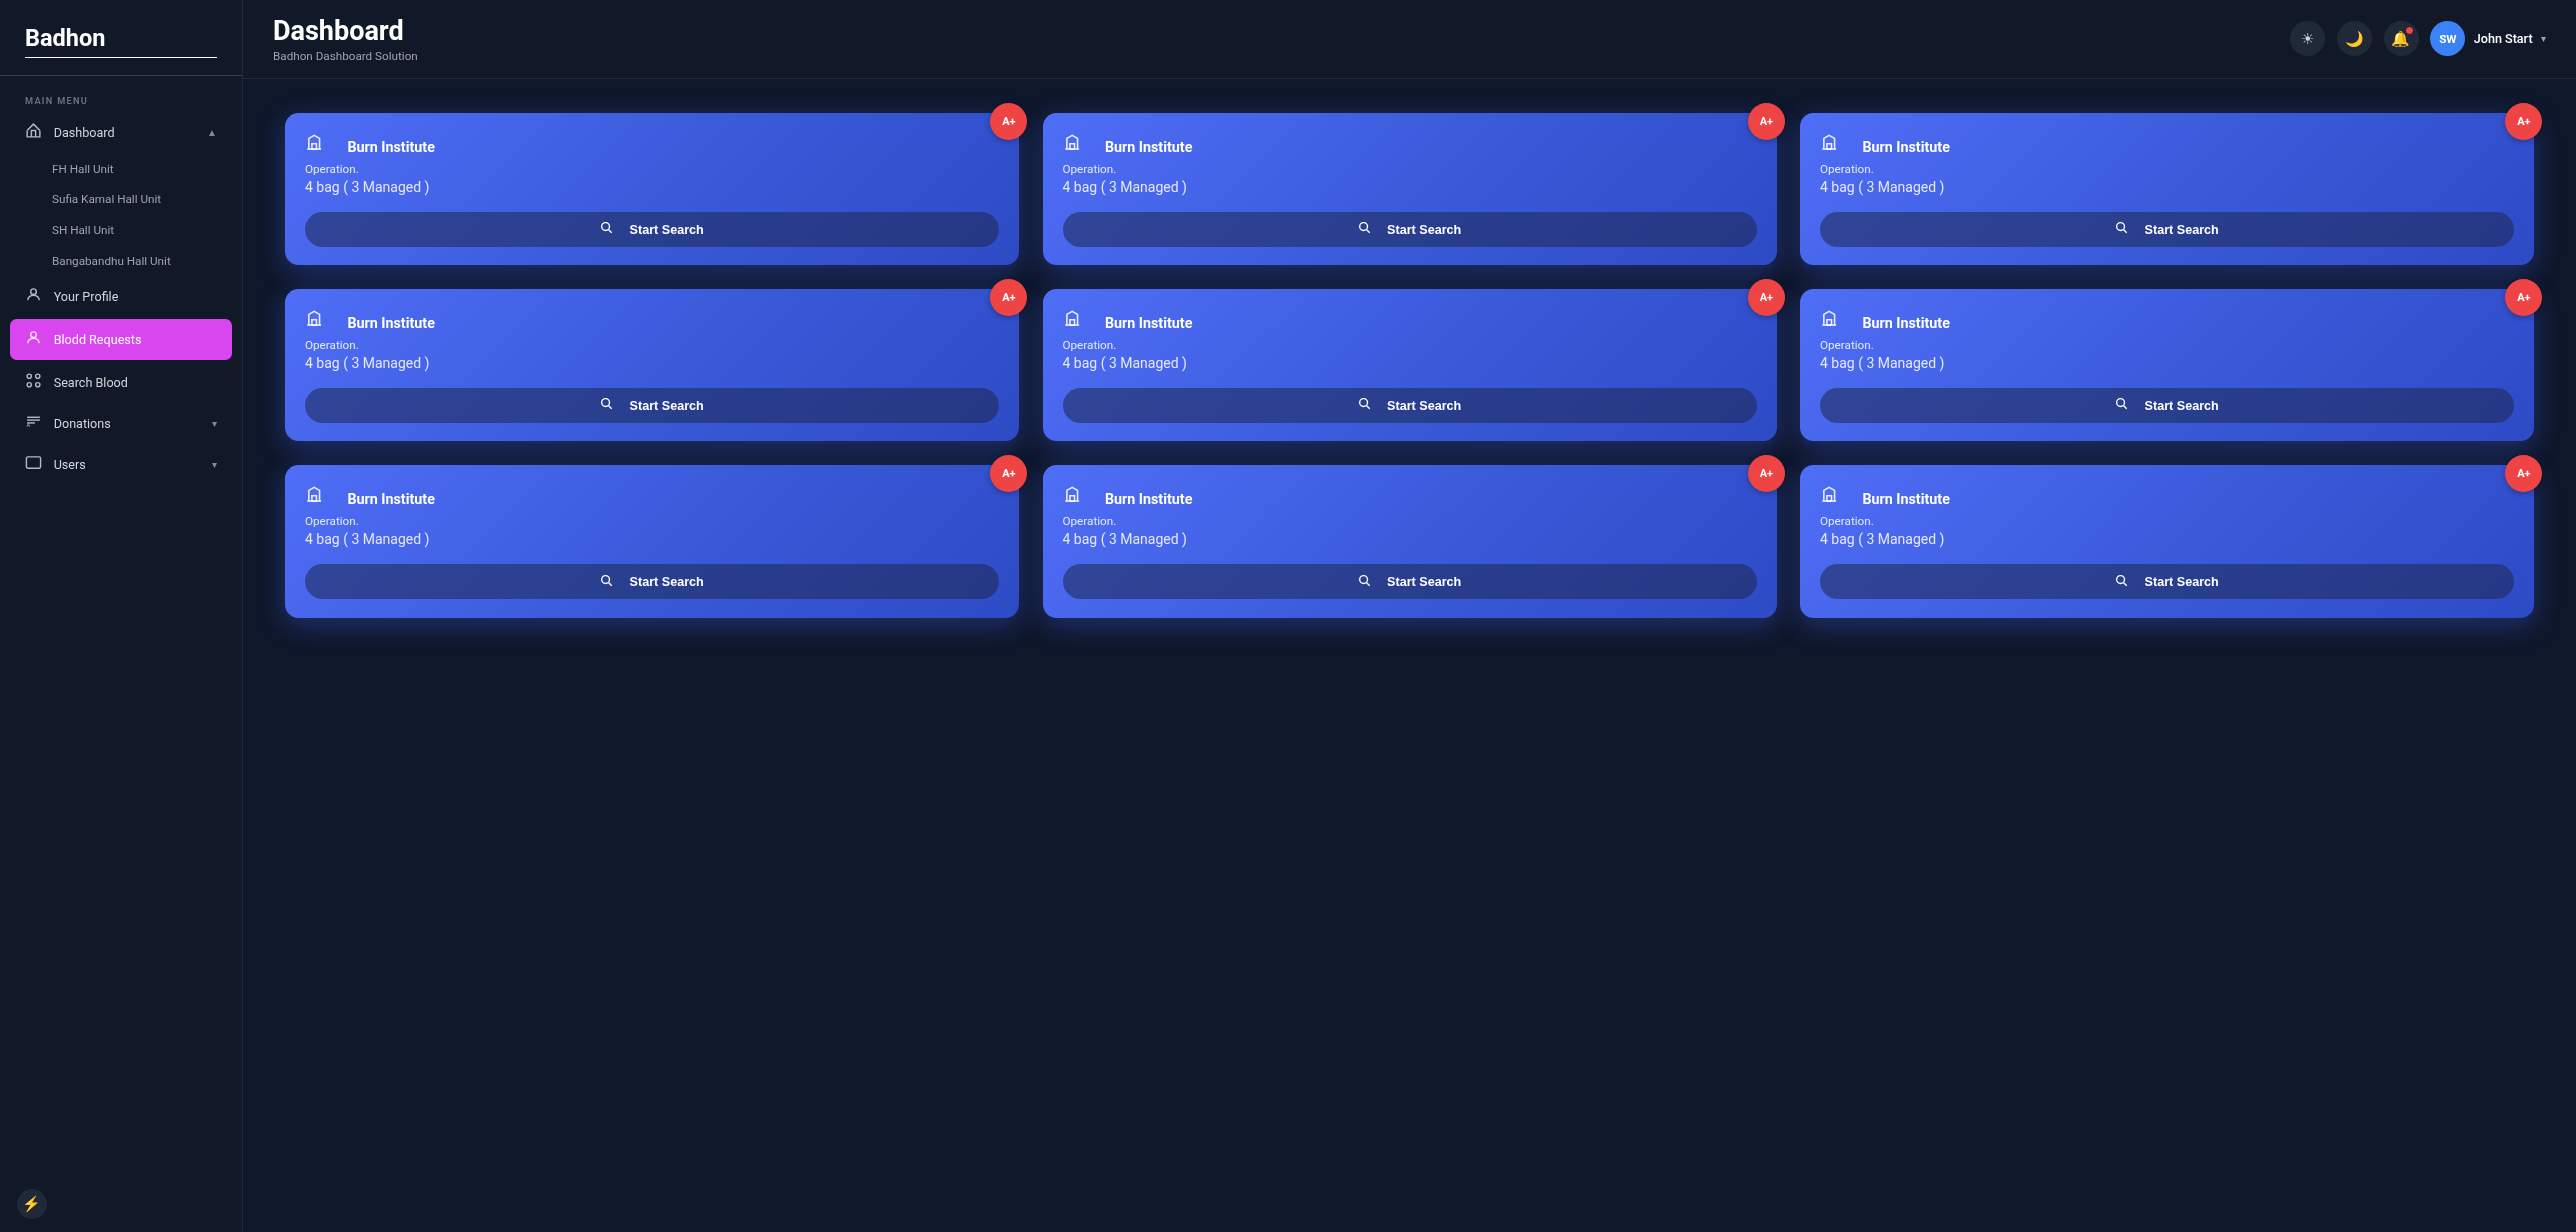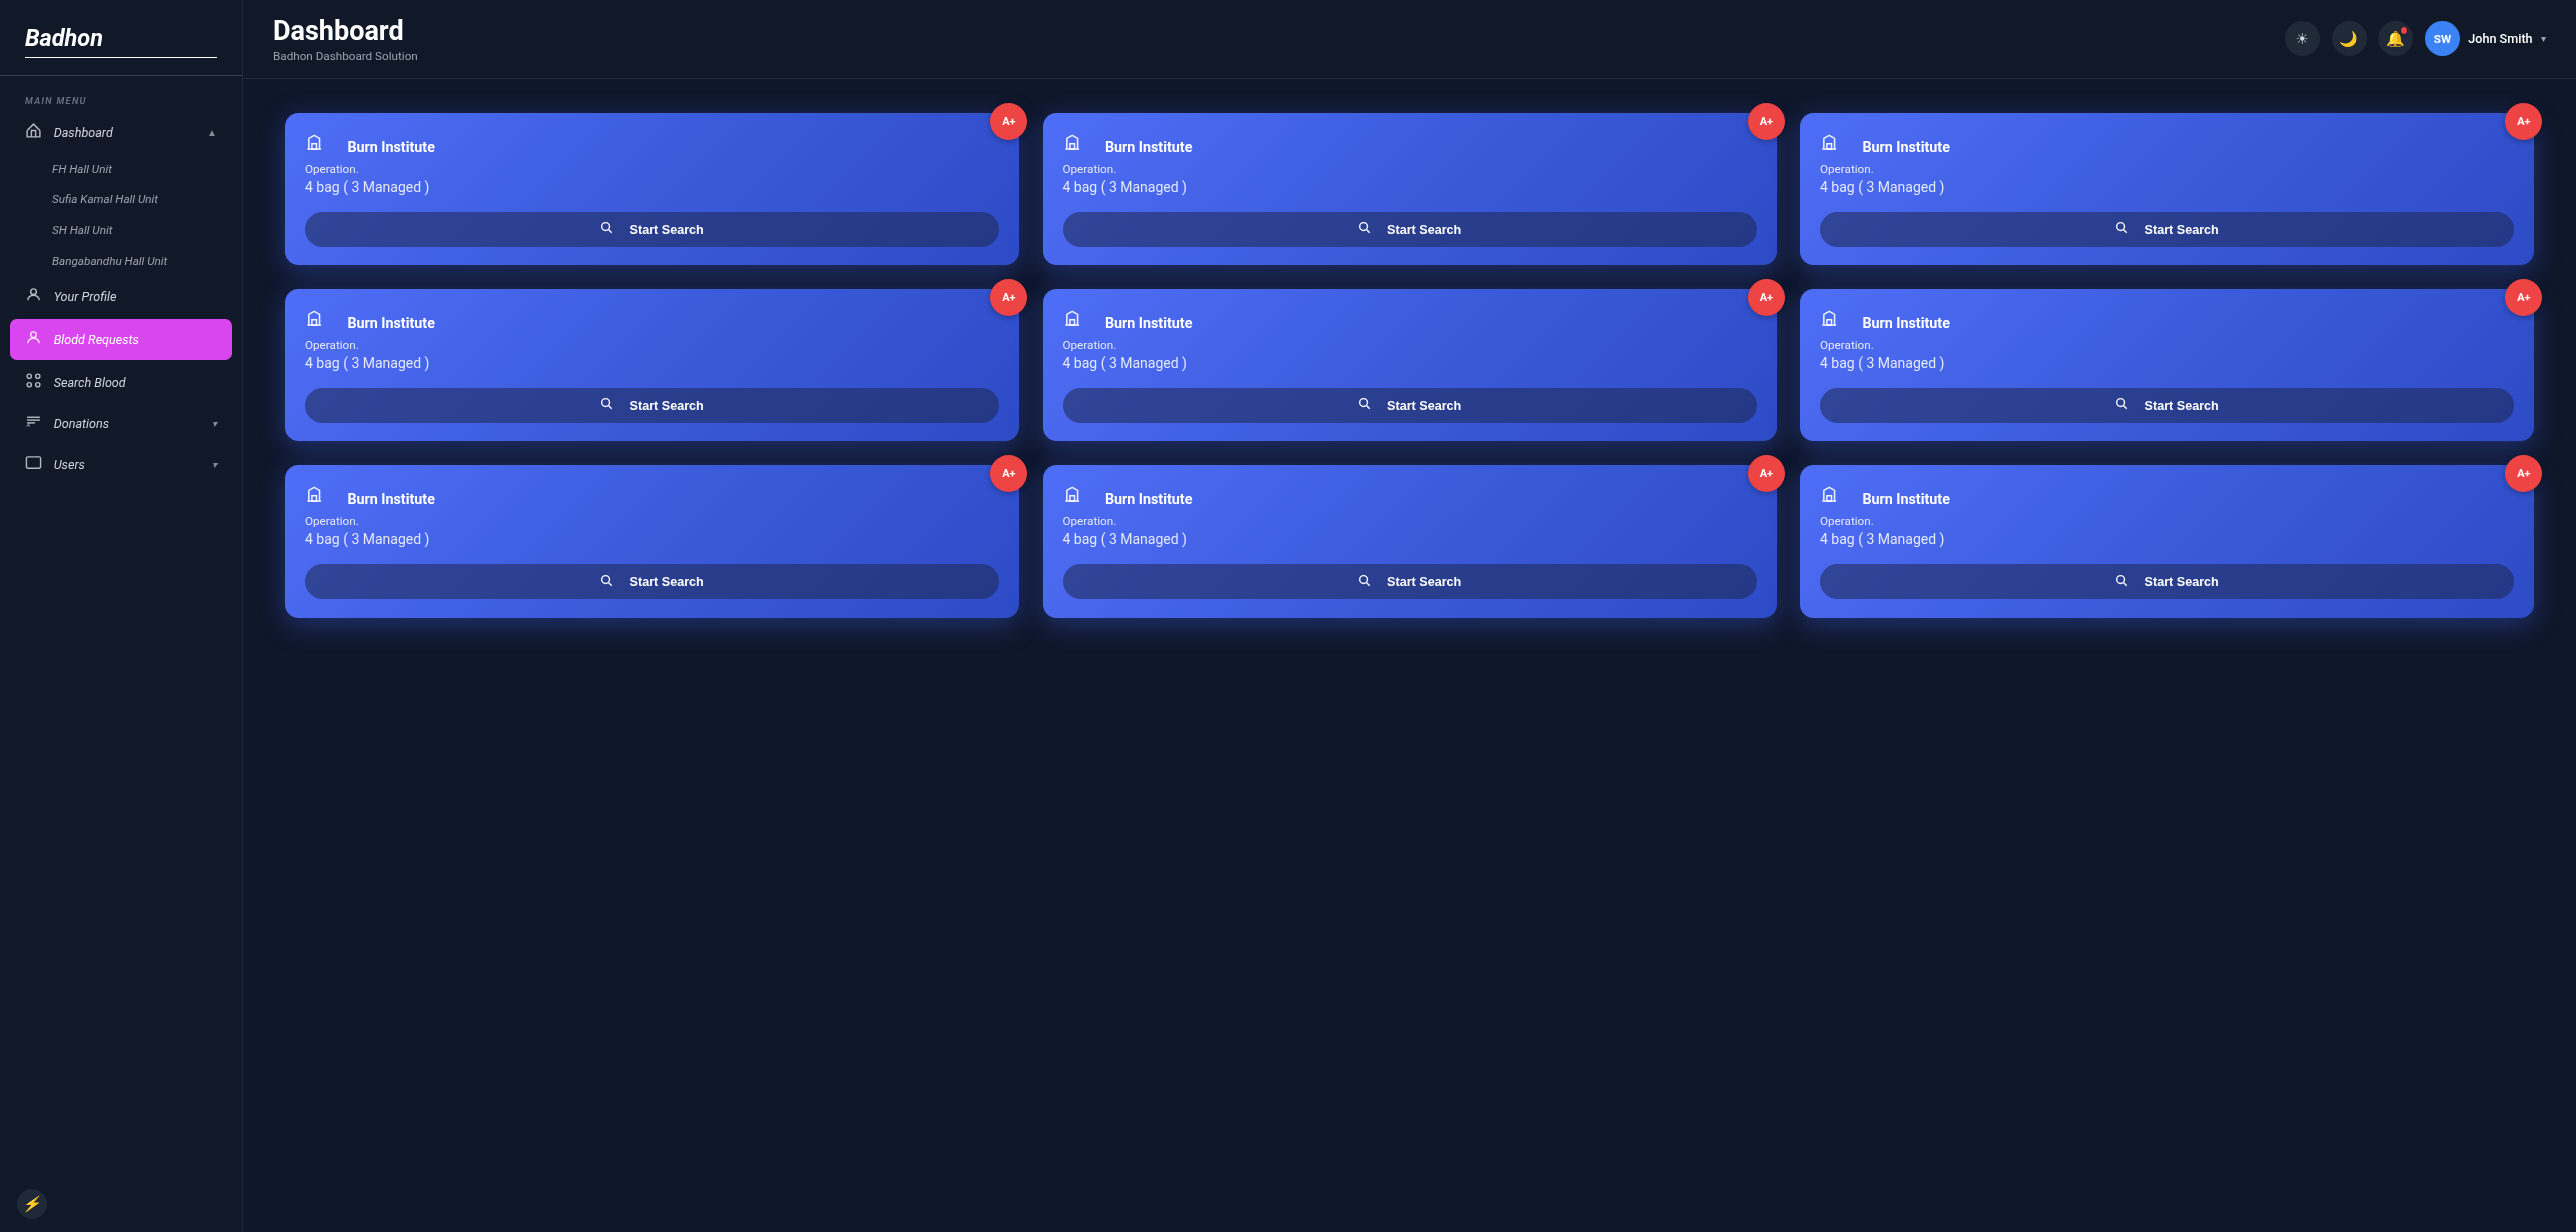--- a/index.html
+++ b/index.html
@@ -15,21 +15,20 @@
     
     .sidebar {
       width: 243px;
       min-width: 243px;
       background: #111827;
       display: flex;
       flex-direction: column;
       padding: 0;
       border-right: 0.8px solid #1f2937;
       position: relative;
-      font-style: italic;
     }
     .sidebar-logo {
       padding: 23.5px 25px 17px;
       border-bottom: 0.8px solid #374151;
       margin-bottom: 8.4px;
     }
     .sidebar-logo-text {
       font-size: 23.5px;
       font-weight: 700;
       color: #fff;
@@ -370,21 +369,21 @@
         <span>☀</span>
       </button>
       <button class="topbar-icon-btn">
         <span>🌙</span>
       </button>
       <button class="topbar-icon-btn notification">
         <span>🔔</span>
       </button>
       <div class="user-info">
         <div class="avatar">SW</div>
-        <span class="user-name">John Smith</span>
+        <span class="user-name">John Start</span>
         <span class="user-chevron">▾</span>
       </div>
     </div>
   </header>
 
   <div class="content">
     <div class="cards-grid" id="cards-grid">
     <div class="blood-card">
       <div class="blood-type-badge">A+</div>
       <div class="card-header">

